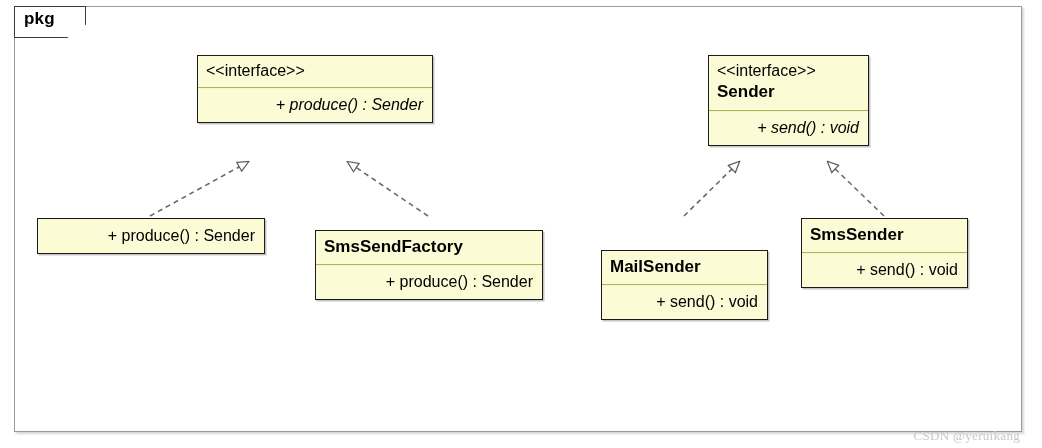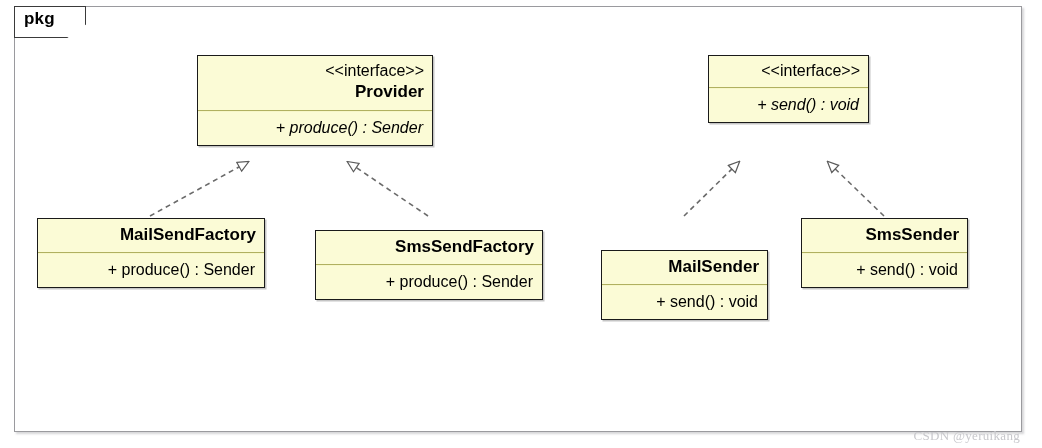--- a/index.html
+++ b/index.html
@@ -59,21 +59,21 @@
   .uml-box {
     position: absolute;
     box-sizing: border-box;
     background: #fbfbd6;
     border: 1.6px solid #1a1a1a;
     box-shadow: 1.5px 1.5px 0 rgba(90,90,90,0.35);
   }
   .uml-head {
     box-sizing: border-box;
     padding: 5px 8px 6px 8px;
-    text-align: right;
+    text-align: left;
     border-bottom: 1.5px solid #b0b060;
   }
   .uml-stereotype {
     font-size: 16px;
     color: #000000;
     line-height: 1.28;
     white-space: nowrap;
   }
   .uml-name {
     font-size: 17px;
@@ -146,40 +146,37 @@
 
     <line x1="884" y1="216" x2="828" y2="162" stroke="#6a6a6a" stroke-width="1.6" stroke-dasharray="5,4" marker-end="url(#hollow-tri)"></line>
   </svg>
 
   <div id="pkg-tab"></div>
   <div id="pkg-tab-label">pkg</div>
 
   <div class="uml-box" id="box-provider">
     <div class="uml-head">
       <div class="uml-stereotype">&lt;&lt;interface&gt;&gt;</div>
-      <div class="uml-name">Provider</div>
     </div>
     <div class="uml-members">
       <div class="uml-member abstract">+ produce() : Sender</div>
     </div>
   </div>
 
   <div class="uml-box" id="box-sender">
     <div class="uml-head">
       <div class="uml-stereotype">&lt;&lt;interface&gt;&gt;</div>
+      <div class="uml-name">Sender</div>
     </div>
     <div class="uml-members">
       <div class="uml-member abstract">+ send() : void</div>
     </div>
   </div>
 
   <div class="uml-box" id="box-mailsendfactory">
-    <div class="uml-head">
-      <div class="uml-name">MailSendFactory</div>
-    </div>
     <div class="uml-members">
       <div class="uml-member">+ produce() : Sender</div>
     </div>
   </div>
 
   <div class="uml-box" id="box-smssendfactory">
     <div class="uml-head">
       <div class="uml-name">SmsSendFactory</div>
     </div>
     <div class="uml-members">

